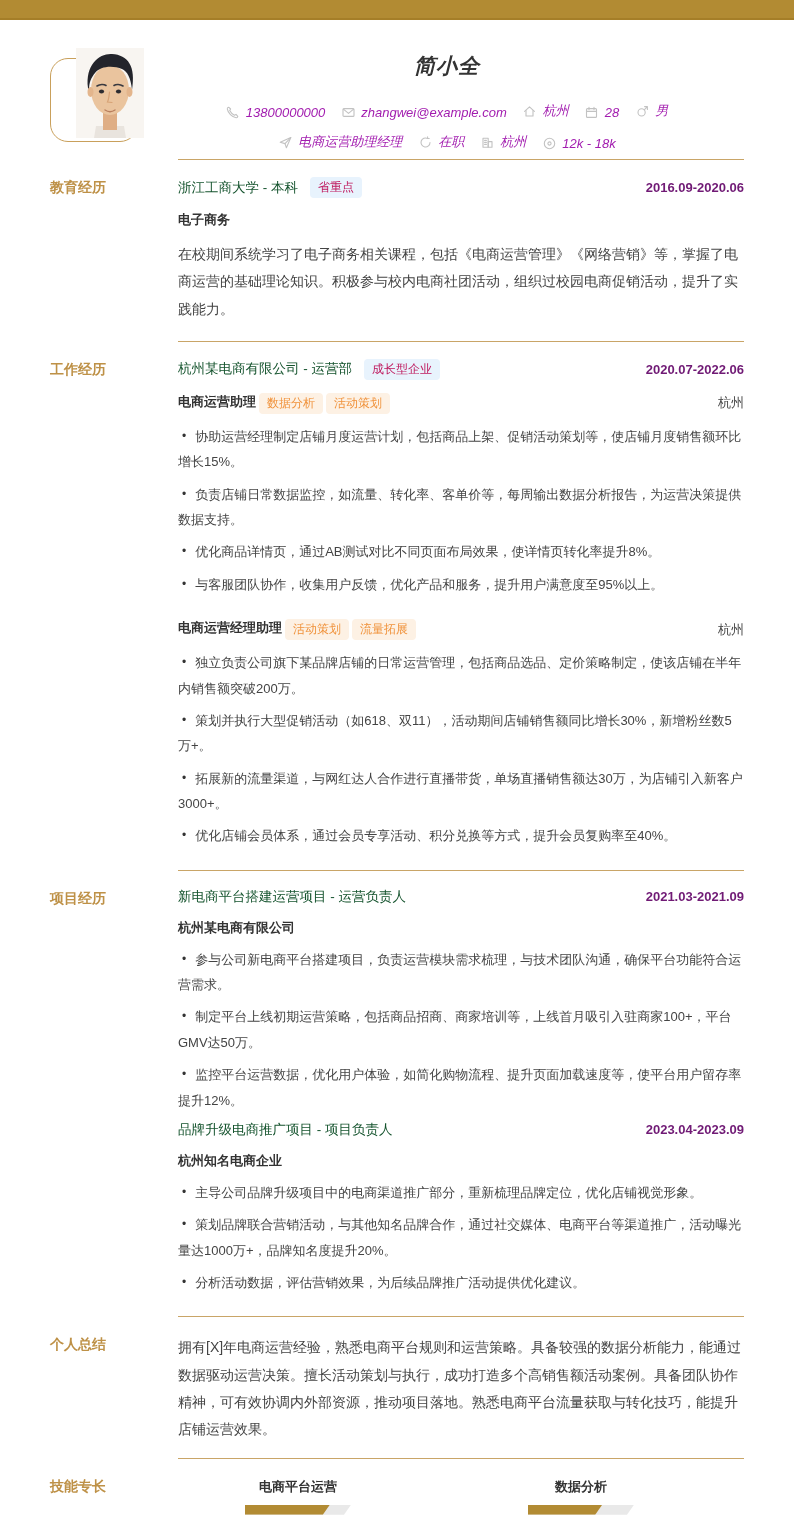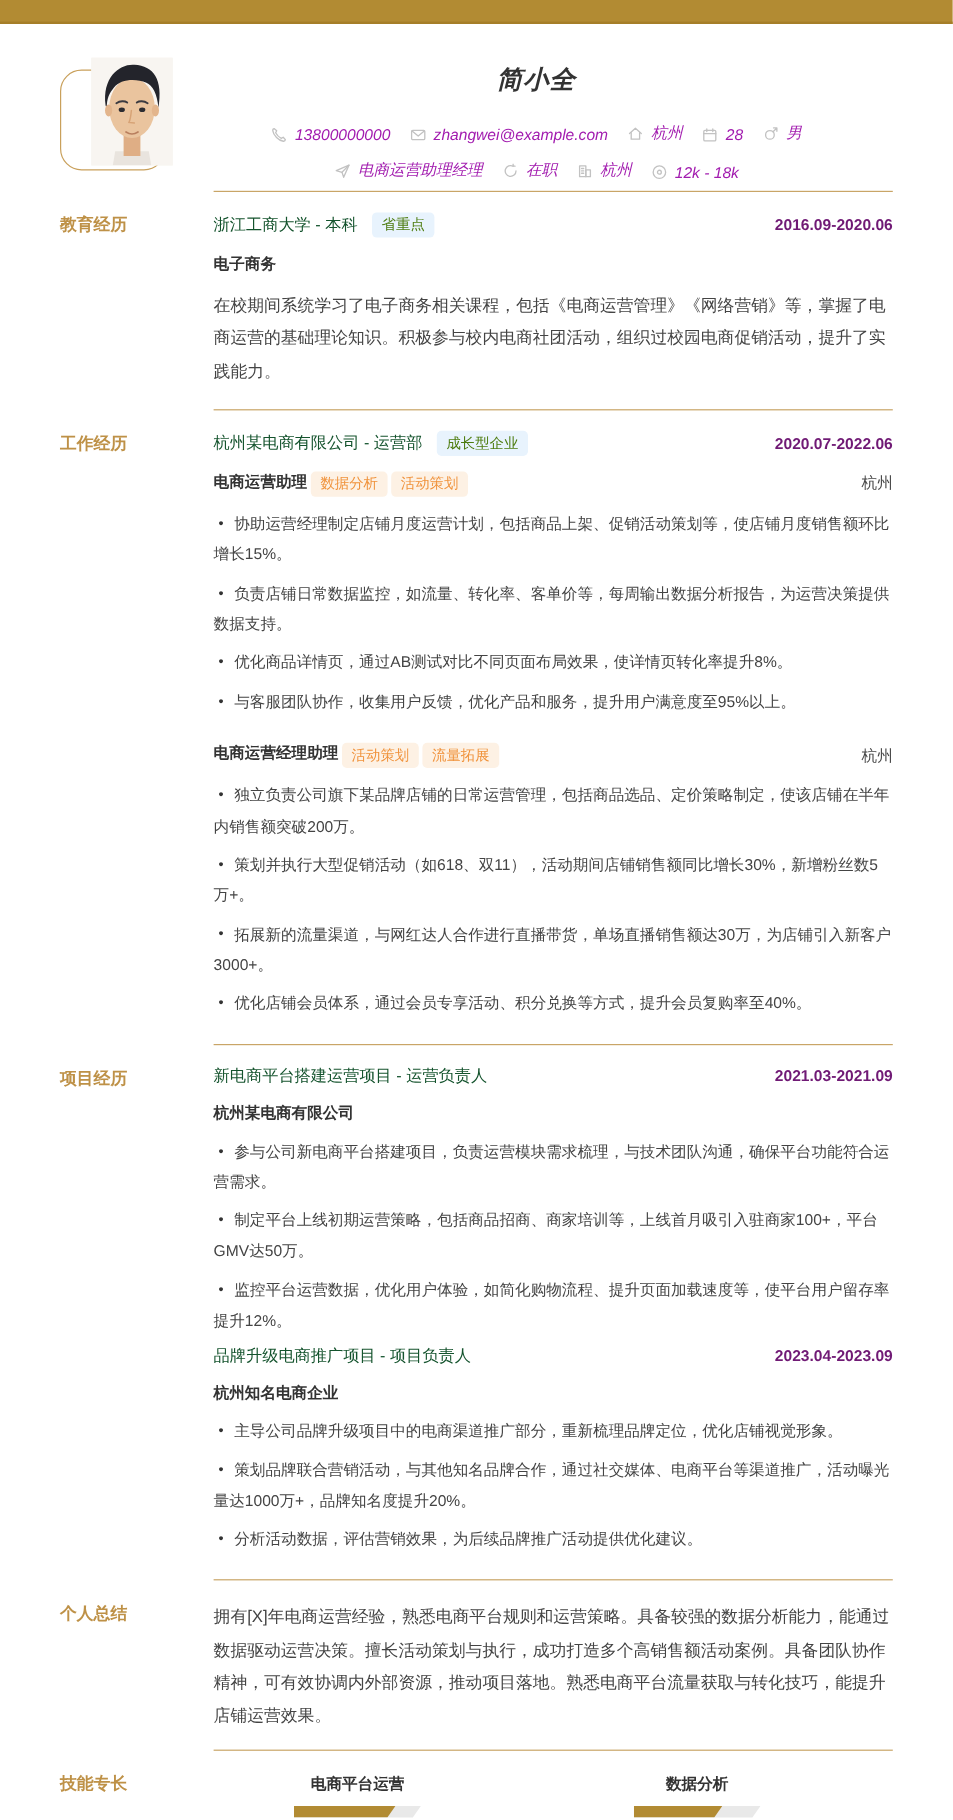--- a/index.html
+++ b/index.html
@@ -38,21 +38,21 @@
   .entry { margin-bottom: 14px; }
   .entry:last-child { margin-bottom: 4px; }
   .entry-head { display:flex; justify-content:space-between; align-items:center; }
   .entry-head-left { display:flex; align-items:center; gap:12px; }
   .entry-title { font-size:13.5px; font-weight:normal; color:#14532d; }
   .entry-date { font-size:13px; font-weight:bold; color:#701a75; }
   .entry-sub { display:flex; justify-content:space-between; align-items:center; margin-top:13px; }
   .entry-sub-left { display:flex; align-items:flex-start; gap:3px; }
   .entry-pos { font-size:13px; font-weight:bold; color:#333; }
   .entry-loc { font-size:13px; color:#444; }
-  .tag-blue { font-size:12px; color:#4d7c0f; background:#E8F3FD; border-radius:4px; padding:2px 8px; }
+  .tag-blue { font-size:12px; color:#be185d; background:#E8F3FD; border-radius:4px; padding:2px 8px; }
   .tag-orange { font-size:12px; color:#F0923B; background:#FDF1E4; border-radius:4px; padding:2px 8px; }
   .para { font-size:14px; color:#444; line-height:1.95; margin-top:12px; }
   .bullets { margin-top:10px; }
   .bullet { font-size:13px; color:#444; line-height:1.95; margin-bottom:7px; }
   .bullet .dot { display:inline-block; margin:0 9px 0 4px; color:#333; font-size:12px; transform:translateY(-1px); }
 
   
   .skill-grid { display:grid; grid-template-columns:240px 1fr; row-gap:20px; padding-top:2px; }
   .skill { display:flex; align-items:center; gap:9px;flex-direction:column; }
   .skill-label { font-size:13px; font-weight:bold; color:#333; white-space:nowrap; }

